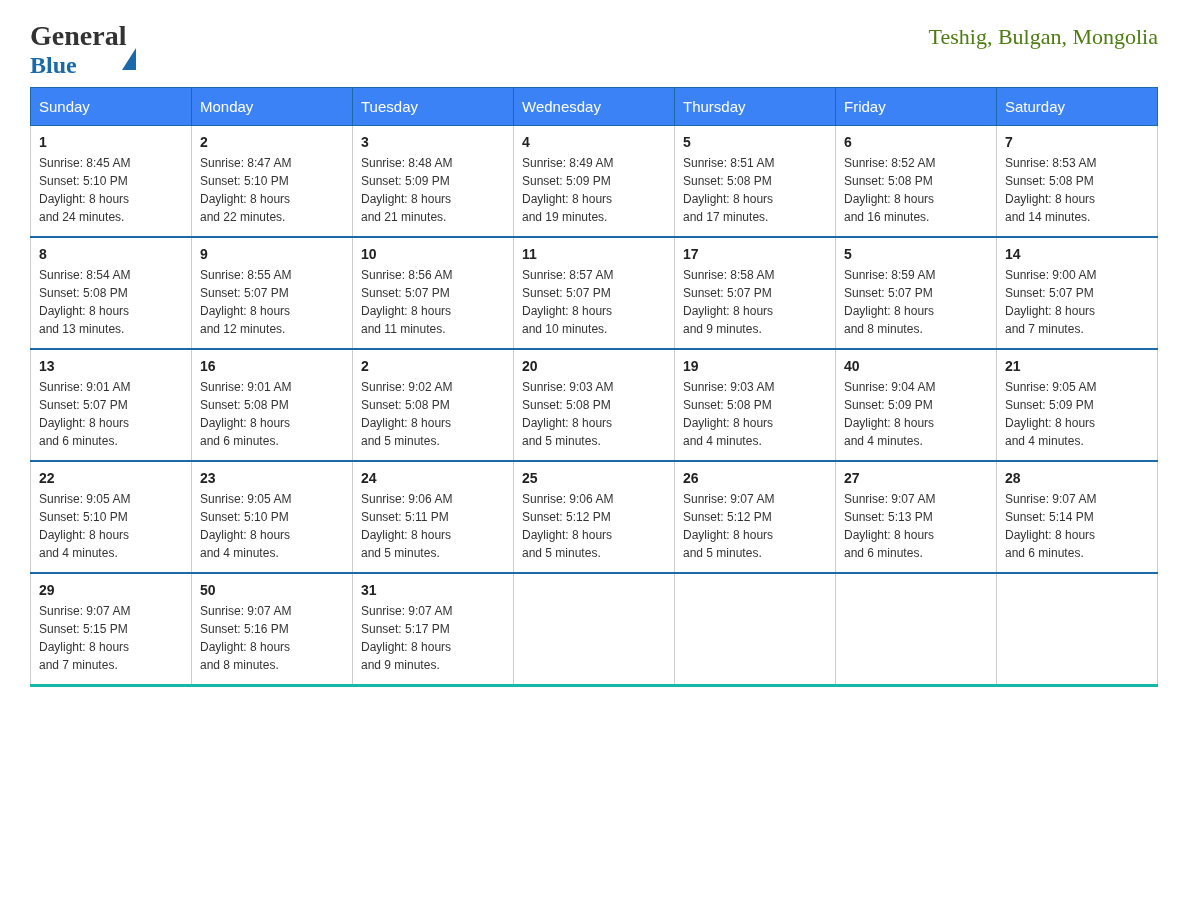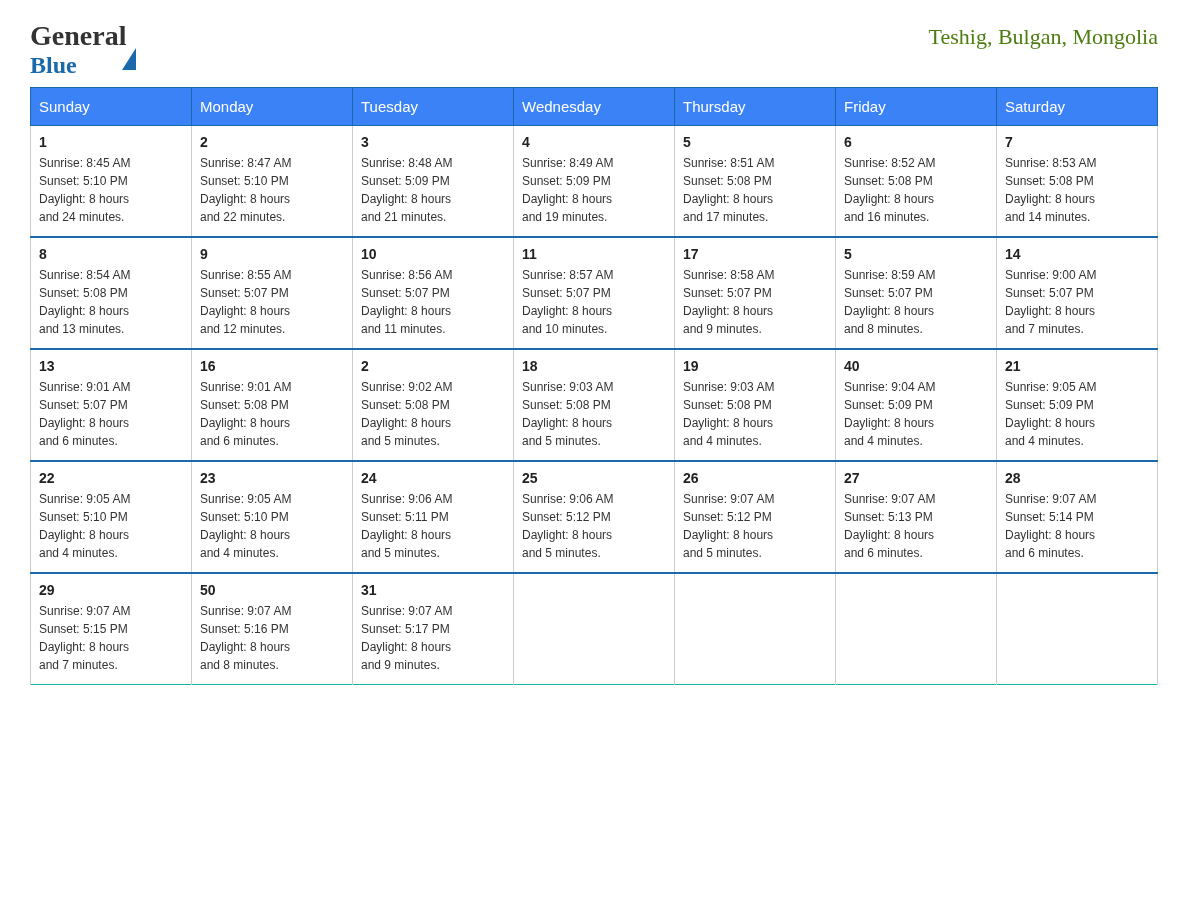--- a/index.html
+++ b/index.html
@@ -96,21 +96,21 @@
     }
     .day-info {
       font-size: 12px;
       line-height: 1.5;
       color: #333;
     }
     .empty-cell {
       background: #fff;
     }
     tbody tr:last-child {
-      border-bottom: 1px solid #14b8a6;
+      border-bottom: 3px solid #14b8a6;
       padding-left: 32px;
     }
   </style>
 </head>
 <body>
 
 <div class="header">
   <div class="logo">
     <div>
       <span class="logo-text-general">General</span><span class="logo-arrow"></span><br>
@@ -287,21 +287,21 @@
         <td>
         <span class="day-number">2</span>
         <div class="day-info">
           Sunrise: 9:02 AM<br>
           Sunset: 5:08 PM<br>
           Daylight: 8 hours<br>
           and 5 minutes.
         </div>
       </td>
         <td>
-        <span class="day-number">18</span>
+        <span class="day-number">20</span>
         <div class="day-info">
           Sunrise: 9:03 AM<br>
           Sunset: 5:08 PM<br>
           Daylight: 8 hours<br>
           and 5 minutes.
         </div>
       </td>
         <td>
         <span class="day-number">19</span>
         <div class="day-info">

